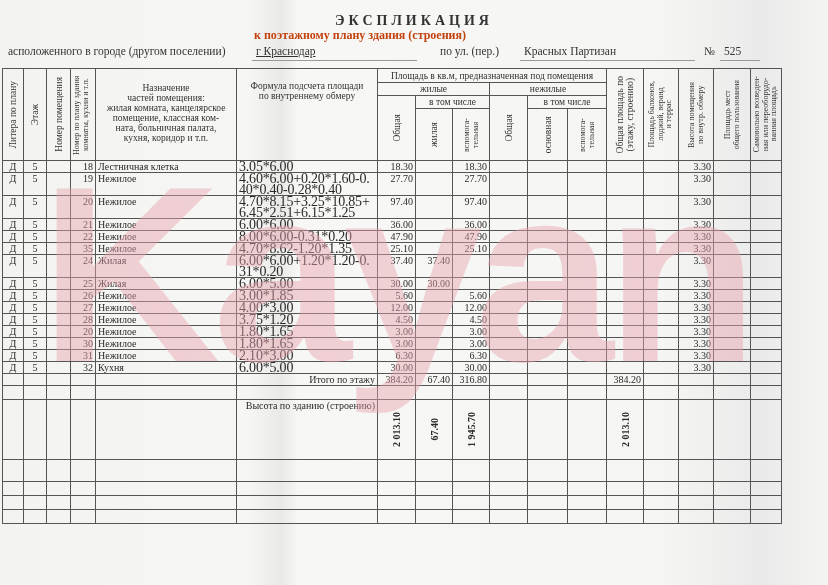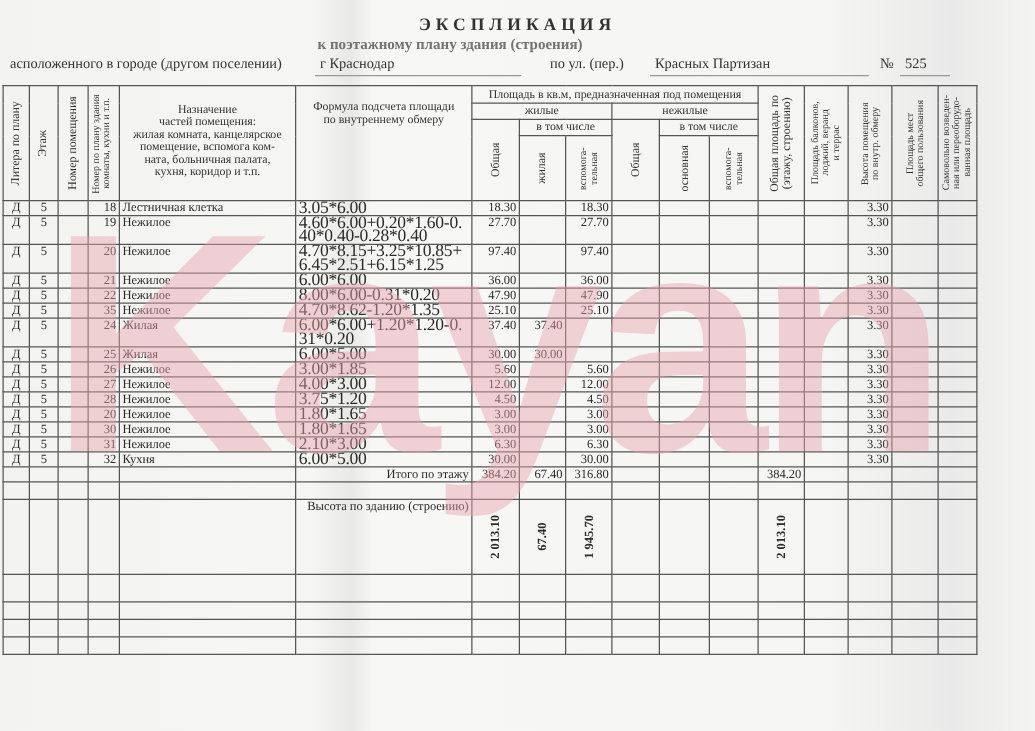--- a/index.html
+++ b/index.html
@@ -7,21 +7,21 @@
     width:828px; height:585px; overflow:hidden; position:relative;
     background:#f4f4f2;
     font-family:"Liberation Serif","DejaVu Serif",serif;
     color:#2a2a2a;
   }
   .paper {
     position:absolute; left:0; top:0; width:828px; height:585px;
     background:linear-gradient(90deg,#f3f3f1 0%,#f6f6f4 30%,#e9e9e7 34%,#f7f7f5 36%,#f5f5f3 80%,#eaeaea 92%,#f4f4f2 100%);
   }
   .title { position:absolute; top:13px; left:0; width:828px; text-align:center; font-weight:bold; font-size:14px; letter-spacing:4px; color:#333; }
-  .subtitle { position:absolute; top:28px; left:0; width:720px; text-align:center; font-weight:bold; font-size:12px; color:#737373; }
+  .subtitle { position:absolute; top:28px; left:0; width:720px; text-align:center; font-weight:bold; font-size:12px; color:#c2410c; }
   .addr { position:absolute; top:45px; font-size:11.5px; color:#333; white-space:nowrap; }
   .uline { position:absolute; height:1px; background:#999; top:60px; }
   .watermark {
     position:absolute; left:40px; top:150px; font-family:"Liberation Sans","DejaVu Sans",sans-serif;
     font-weight:bold; font-size:250px; color:#e8a3ad; opacity:0.45; letter-spacing:-8px; line-height:250px;
     pointer-events:none; z-index:5;
   }
   table.grid {
     position:absolute; left:2px; top:68px; border-collapse:collapse; table-layout:fixed;
     font-size:10px; z-index:2;
@@ -42,21 +42,21 @@
 </style>
 </head>
 <body>
 
 <div class="paper"></div>
 
 <div class="title">ЭКСПЛИКАЦИЯ</div>
 <div class="subtitle">к поэтажному плану здания (строения)</div>
 
 <div class="addr" style="left:8px;">асположенного в городе (другом поселении)</div>
-<div class="addr" style="left:256px;">г Краснодар</div>
+<div class="addr" style="left:256px;text-decoration:underline;">г Краснодар</div>
 <div class="uline" style="left:252px;width:165px;"></div>
 <div class="addr" style="left:440px;">по ул. (пер.)</div>
 <div class="addr" style="left:524px;">Красных Партизан</div>
 <div class="uline" style="left:520px;width:175px;"></div>
 <div class="addr" style="left:704px;">№</div>
 <div class="addr" style="left:724px;">525</div>
 <div class="uline" style="left:720px;width:40px;"></div>
 
 <table class="grid" id="grid">
   <colgroup>
@@ -88,21 +88,21 @@
       <th rowspan="4">
           <div class="vert">Номер помещения</div>
         </th>
       <th rowspan="4">
           <div class="vert vsm" style="white-space:normal;height:88px;width:20px;">Номер по плану здания комнаты, кухни и т.п.</div>
         </th>
       <th rowspan="4" style="vertical-align:top !important;padding-top:14px;">
         <div>Назначение</div>
         <div>частей помещения:</div>
         <div>жилая комната, канцелярское</div>
-        <div>помещение, вспомога ком-</div>
+        <div>помещение, классная ком-</div>
         <div>ната, больничная палата,</div>
         <div>кухня, коридор и т.п.</div>
       </th>
       <th rowspan="4" style="vertical-align:top !important;padding-top:12px;">
         <div>Формула подсчета площади</div>
         <div>по внутреннему обмеру</div>
       </th>
       <th colspan="6">Площадь в кв.м, предназначенная под помещения</th>
       <th rowspan="4">
           <div class="vert"><span>Общая площадь по</span><br><span>(этажу, строению)</span></div>

